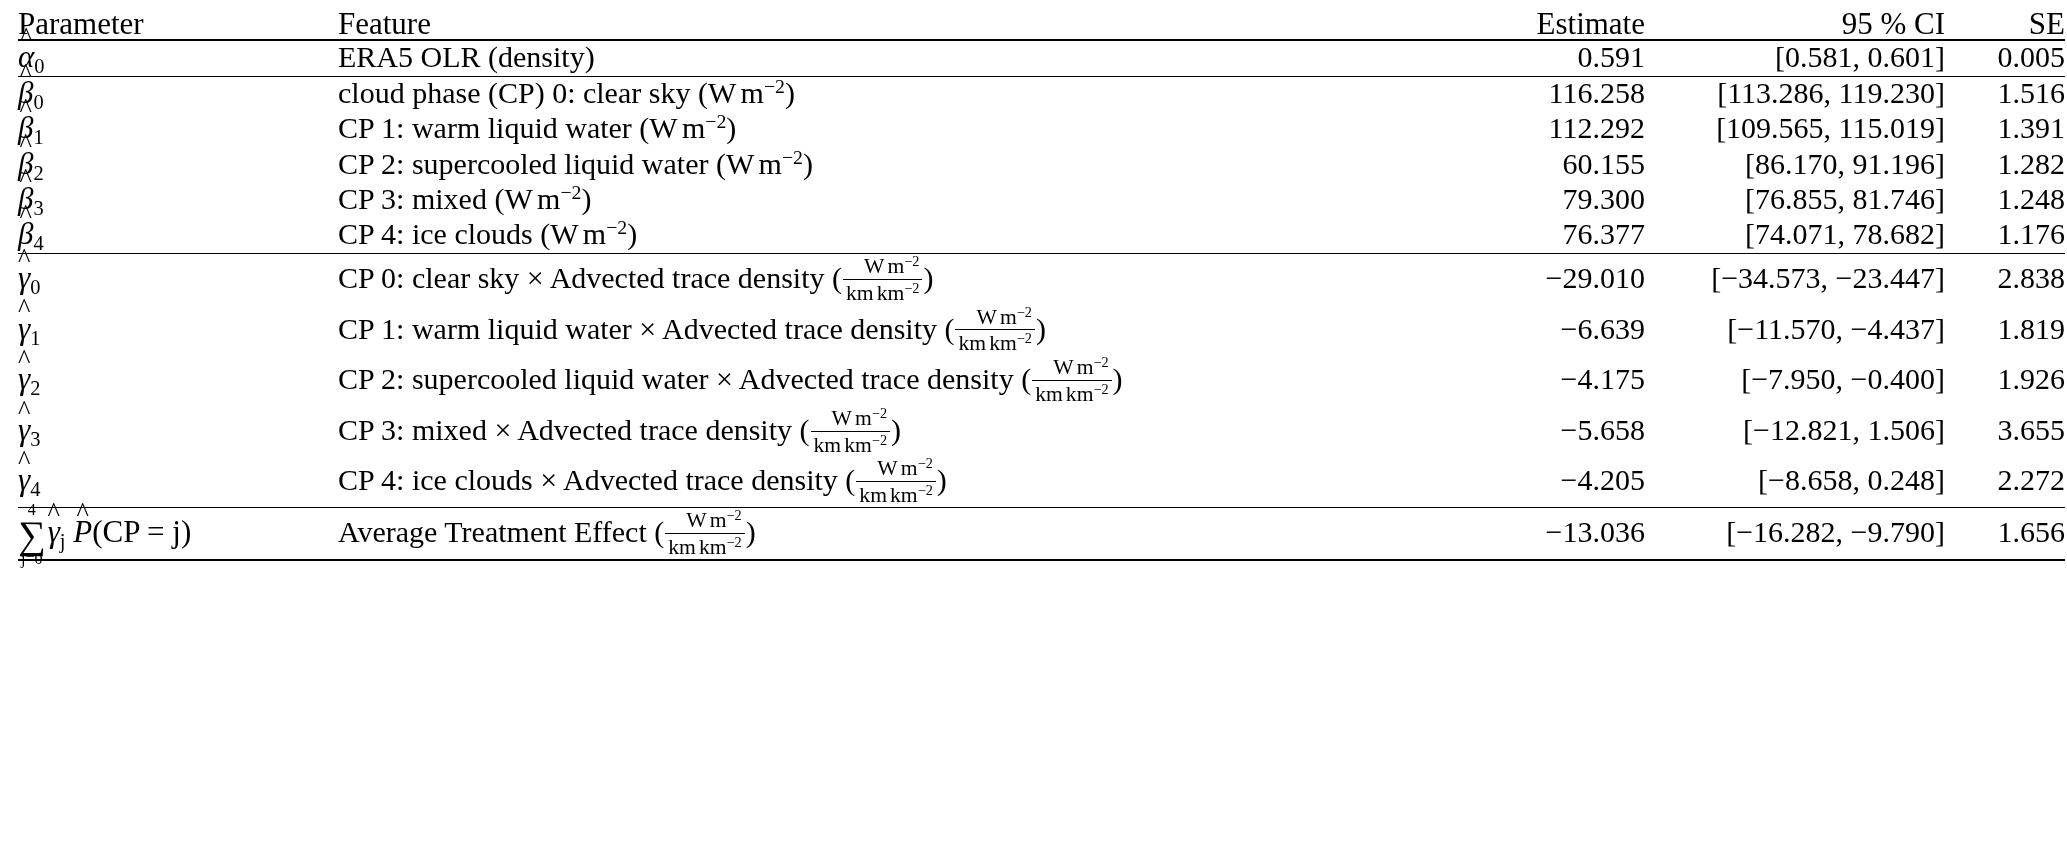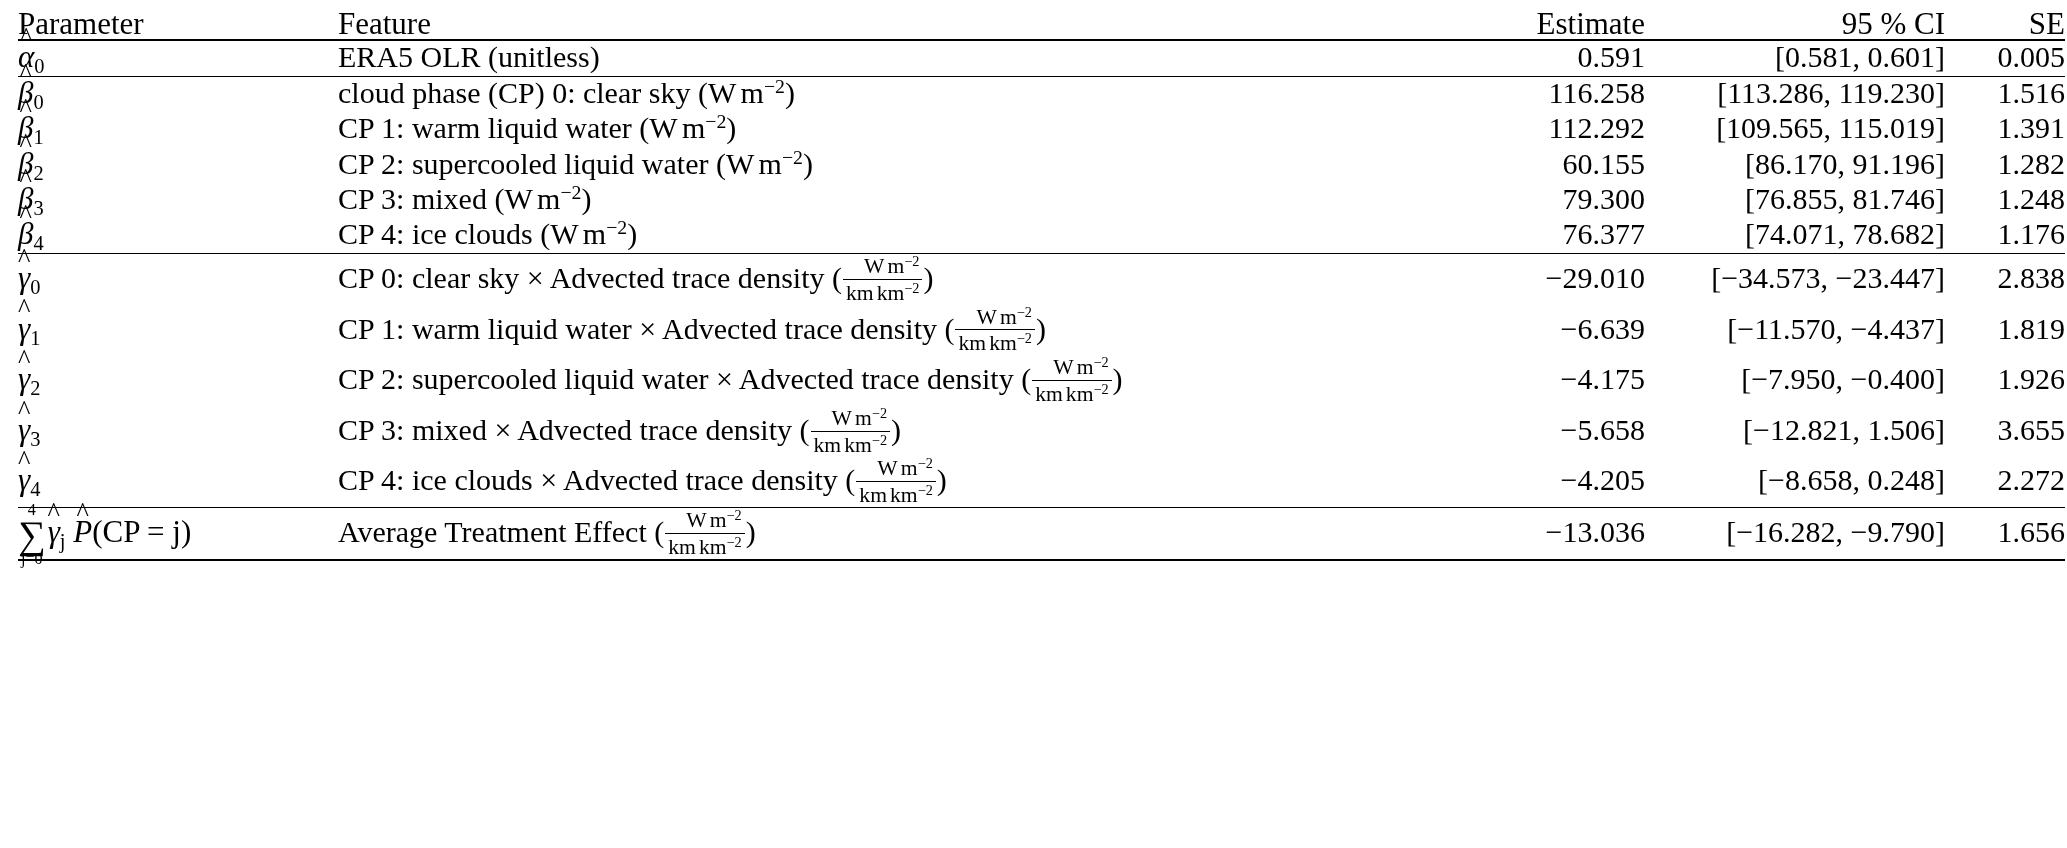--- a/index.html
+++ b/index.html
@@ -176,21 +176,21 @@
         <th class="hline-thick se">SE</th>
       </tr>
     </thead>
 
     <tbody>
 
       <tr class="gap-top gap-bot">
         <td class="param">
           <span class="hat-wrap"><span class="hat">^</span><span class="mi">α</span></span><sub class="idx">0</sub>
         </td>
-        <td class="feat">ERA5 OLR (unitless)</td>
+        <td class="feat">ERA5 OLR (density)</td>
         <td class="num">0.591</td>
         <td class="num">[0.581, 0.601]</td>
         <td class="se">0.005</td>
       </tr>
 
       <tr class="rule-mid">
         <td class="hline-thin" colspan="5"></td>
       </tr>
 
       <tr class="gap-top">

